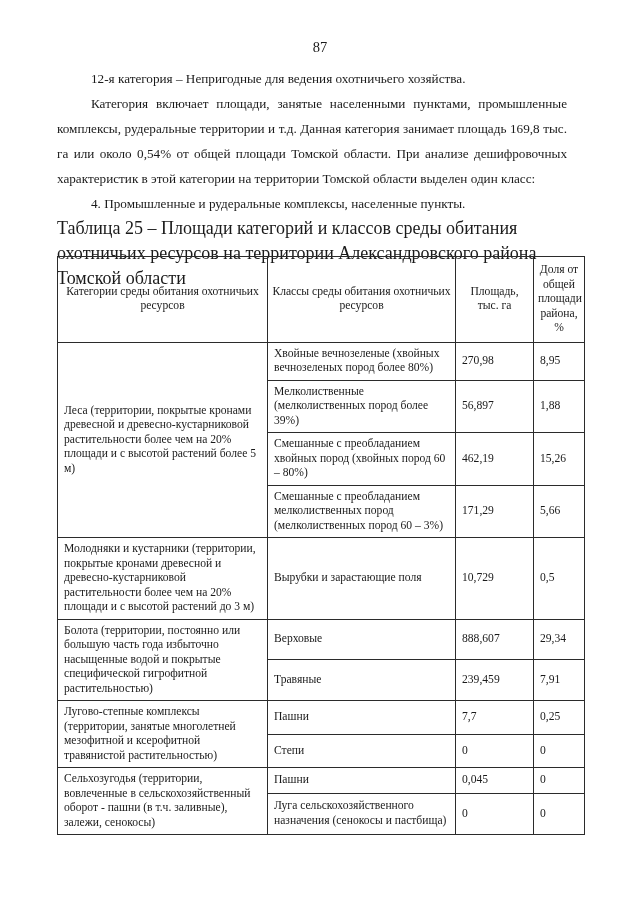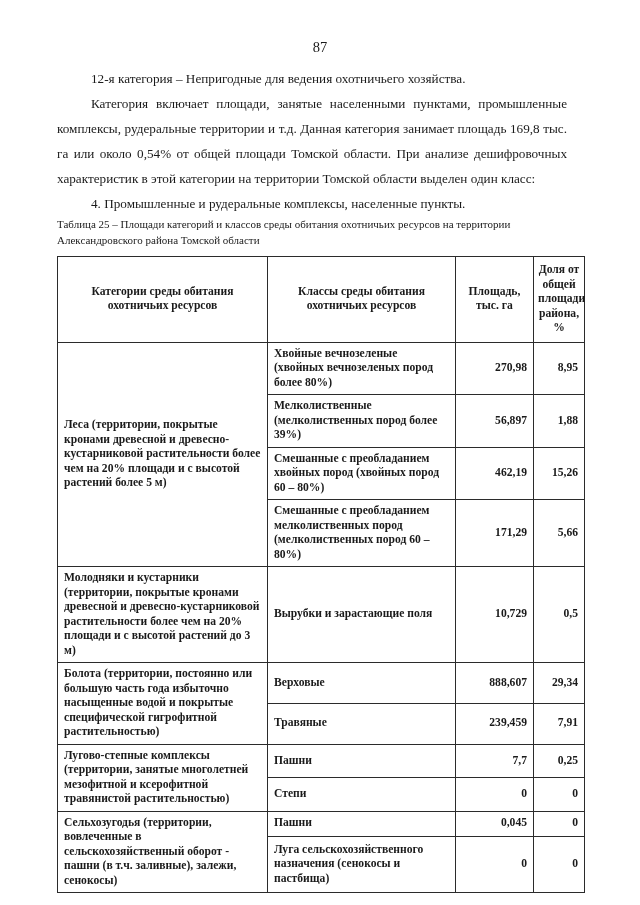--- a/index.html
+++ b/index.html
@@ -40,58 +40,58 @@
     font-size: 13.2px;
     line-height: 25px;
     text-align: justify;
     text-indent: 34px;
   }
   .caption {
     position: absolute;
     top: 216px;
     left: 57px;
     width: 528px;
-    font-size: 11px;
-    line-height: 16px;
+    font-size: 18px;
+    line-height: 25px;
     text-align: left;
   }
   table.habitat-table {
     position: absolute;
     top: 256px;
     left: 57px;
     width: 527px;
     border-collapse: collapse;
     table-layout: fixed;
     font-size: 11.6px;
   }
   table.habitat-table td,
   table.habitat-table th {
     border: 1px solid #2b2b2b;
     padding: 4px 6px 4px 6px;
     vertical-align: middle;
-    font-weight: bold;
+    font-weight: normal;
     line-height: 14.5px;
   }
   table.habitat-table th {
     text-align: center;
     vertical-align: middle;
     padding: 6px 4px;
   }
   td.cat-cell {
     vertical-align: top;
     padding-top: 6px;
     text-align: left;
   }
   td.class-cell {
     text-align: left;
     vertical-align: middle;
     margin-left: 6px;
   }
   td.num-cell {
-    text-align: right;
+    text-align: left;
     vertical-align: middle;
   }
   col.c1 { width: 210px; }
   col.c2 { width: 188px; }
   col.c3 { width: 78px; }
   col.c4 { width: 51px; }
 </style>
 </head>
 <body>
 
@@ -134,21 +134,21 @@
         <td class="class-cell">Мелколиственные (мелколиственных пород более 39%)</td>
         <td class="num-cell">56,897</td>
         <td class="num-cell">1,88</td>
       </tr>
       <tr>
         <td class="class-cell">Смешанные с преобладанием хвойных пород (хвойных пород 60 – 80%)</td>
         <td class="num-cell">462,19</td>
         <td class="num-cell">15,26</td>
       </tr>
       <tr>
-        <td class="class-cell">Смешанные с преобладанием мелколиственных пород (мелколиственных пород 60 – 80%)</td>
+        <td class="class-cell">Смешанные с преобладанием мелколиственных пород (мелколиственных пород 60 – 3%)</td>
         <td class="num-cell">171,29</td>
         <td class="num-cell">5,66</td>
       </tr>
 
       <tr>
         <td class="cat-cell">Молодняки и кустарники (территории, покрытые кронами древесной и древесно-кустарниковой растительности более чем на 20% площади и с высотой растений до 3 м)</td>
         <td class="class-cell">Вырубки и зарастающие поля</td>
         <td class="num-cell">10,729</td>
         <td class="num-cell">0,5</td>
       </tr>

